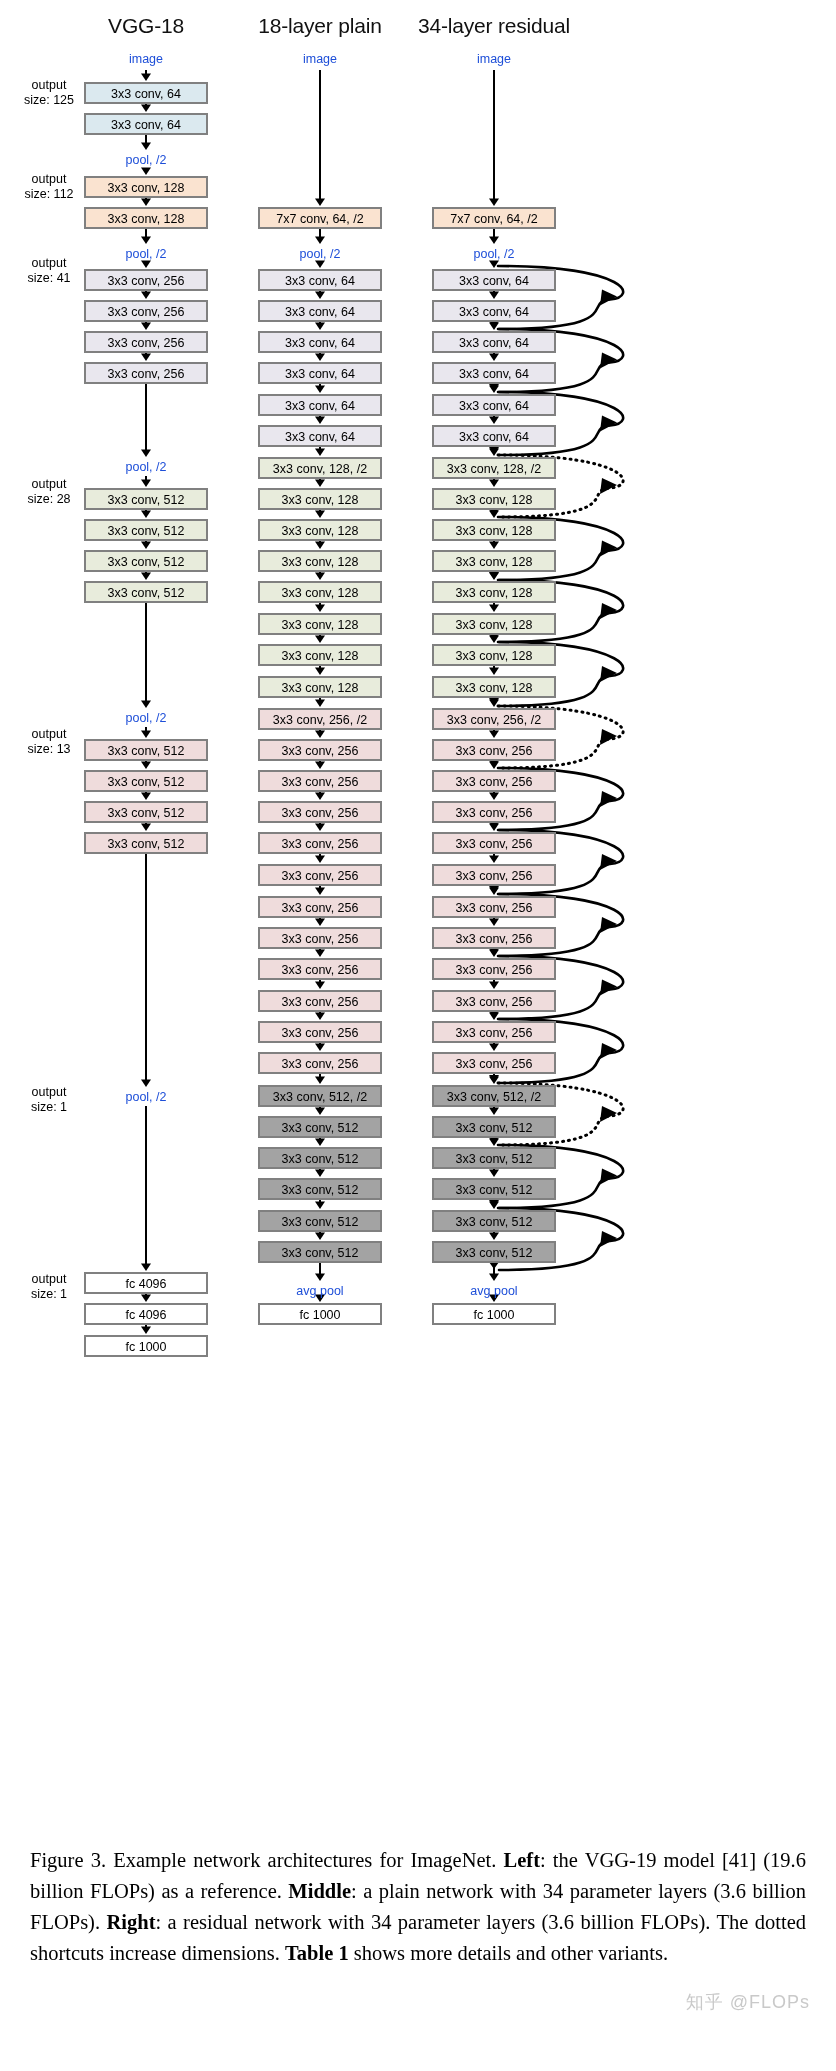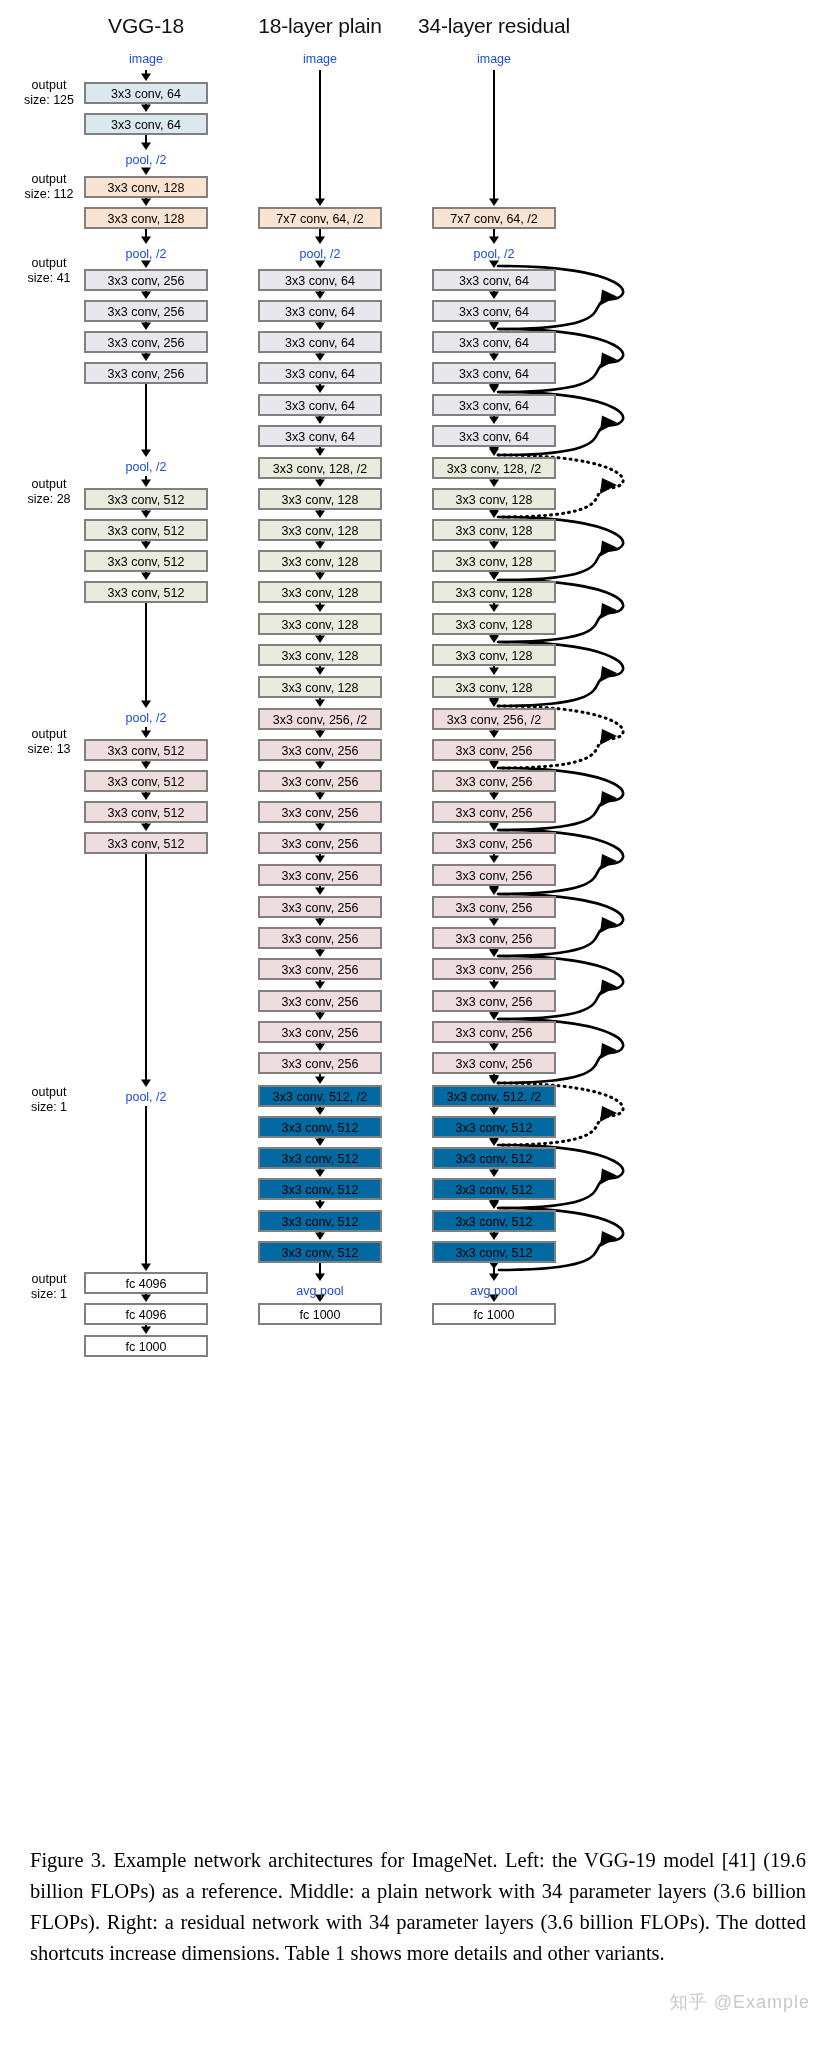--- a/index.html
+++ b/index.html
@@ -21,42 +21,42 @@
     position:absolute;height:22px;line-height:20px;
     border:2px solid #808080;box-sizing:border-box;
     font-size:12.5px;text-align:center;color:#000;
     background:#fff;white-space:nowrap;
   }
   .c64   {background:#dbe9ef;}
   .c128  {background:#fae3d0;}
   .c256  {background:#e9e7ee;}
   .c512  {background:#e8ecdc;}
   .cpink {background:#efdcdc;}
-  .cblue {background:#0369a1;}
+  .cblue {background:#a3a3a3;}
   .cwhite{background:#ffffff;}
 
   
   .tlabel{
     position:absolute;font-size:12.5px;text-align:center;
     color:#1d4ed8;white-space:nowrap;
   }
   
   .osize{
     position:absolute;font-size:12.5px;text-align:center;
     line-height:15px;color:#000;white-space:nowrap;
   }
   svg.lines{position:absolute;left:0;top:0;width:836px;height:1820px;overflow:visible;}
 
   
   #caption{
     position:absolute;left:30px;top:1845px;width:776px;
     font-family:"Liberation Serif", serif;font-size:20.5px;
     line-height:31px;text-align:justify;color:#000;
   }
-  #caption b{font-weight:normal;}
+  #caption b{font-weight:bold;}
   #watermark{
     position:absolute;right:26px;top:1990px;
     font-family:"Liberation Sans", sans-serif;
     font-size:18px;color:#c9c9c9;letter-spacing:1px;
   }
 </style>
 </head>
 <body>
 
 <div id="figure">
@@ -435,13 +435,13 @@
       </div>
       <div class="osize" style="left: 12px; top: 1272px; width: 74px;">
         <div>output</div>
         <div>size: 1</div>
       </div>
     </div>
 
 </div>
 
 <div id="caption"><span>Figure 3. Example network architectures for ImageNet. </span><b>Left</b><span>: the VGG-19 model [41] (19.6 billion FLOPs) as a reference.  </span><b>Middle</b><span>: a plain network with 34 parameter layers (3.6 billion FLOPs). </span><b>Right</b><span>:  a residual network with 34 parameter layers (3.6 billion FLOPs). The dotted shortcuts increase dimensions. </span><b>Table 1</b><span> shows more details and other variants.</span></div>
-<div id="watermark">知乎 @Example</div>
+<div id="watermark">知乎 @FLOPs</div>
 
 </body></html>

